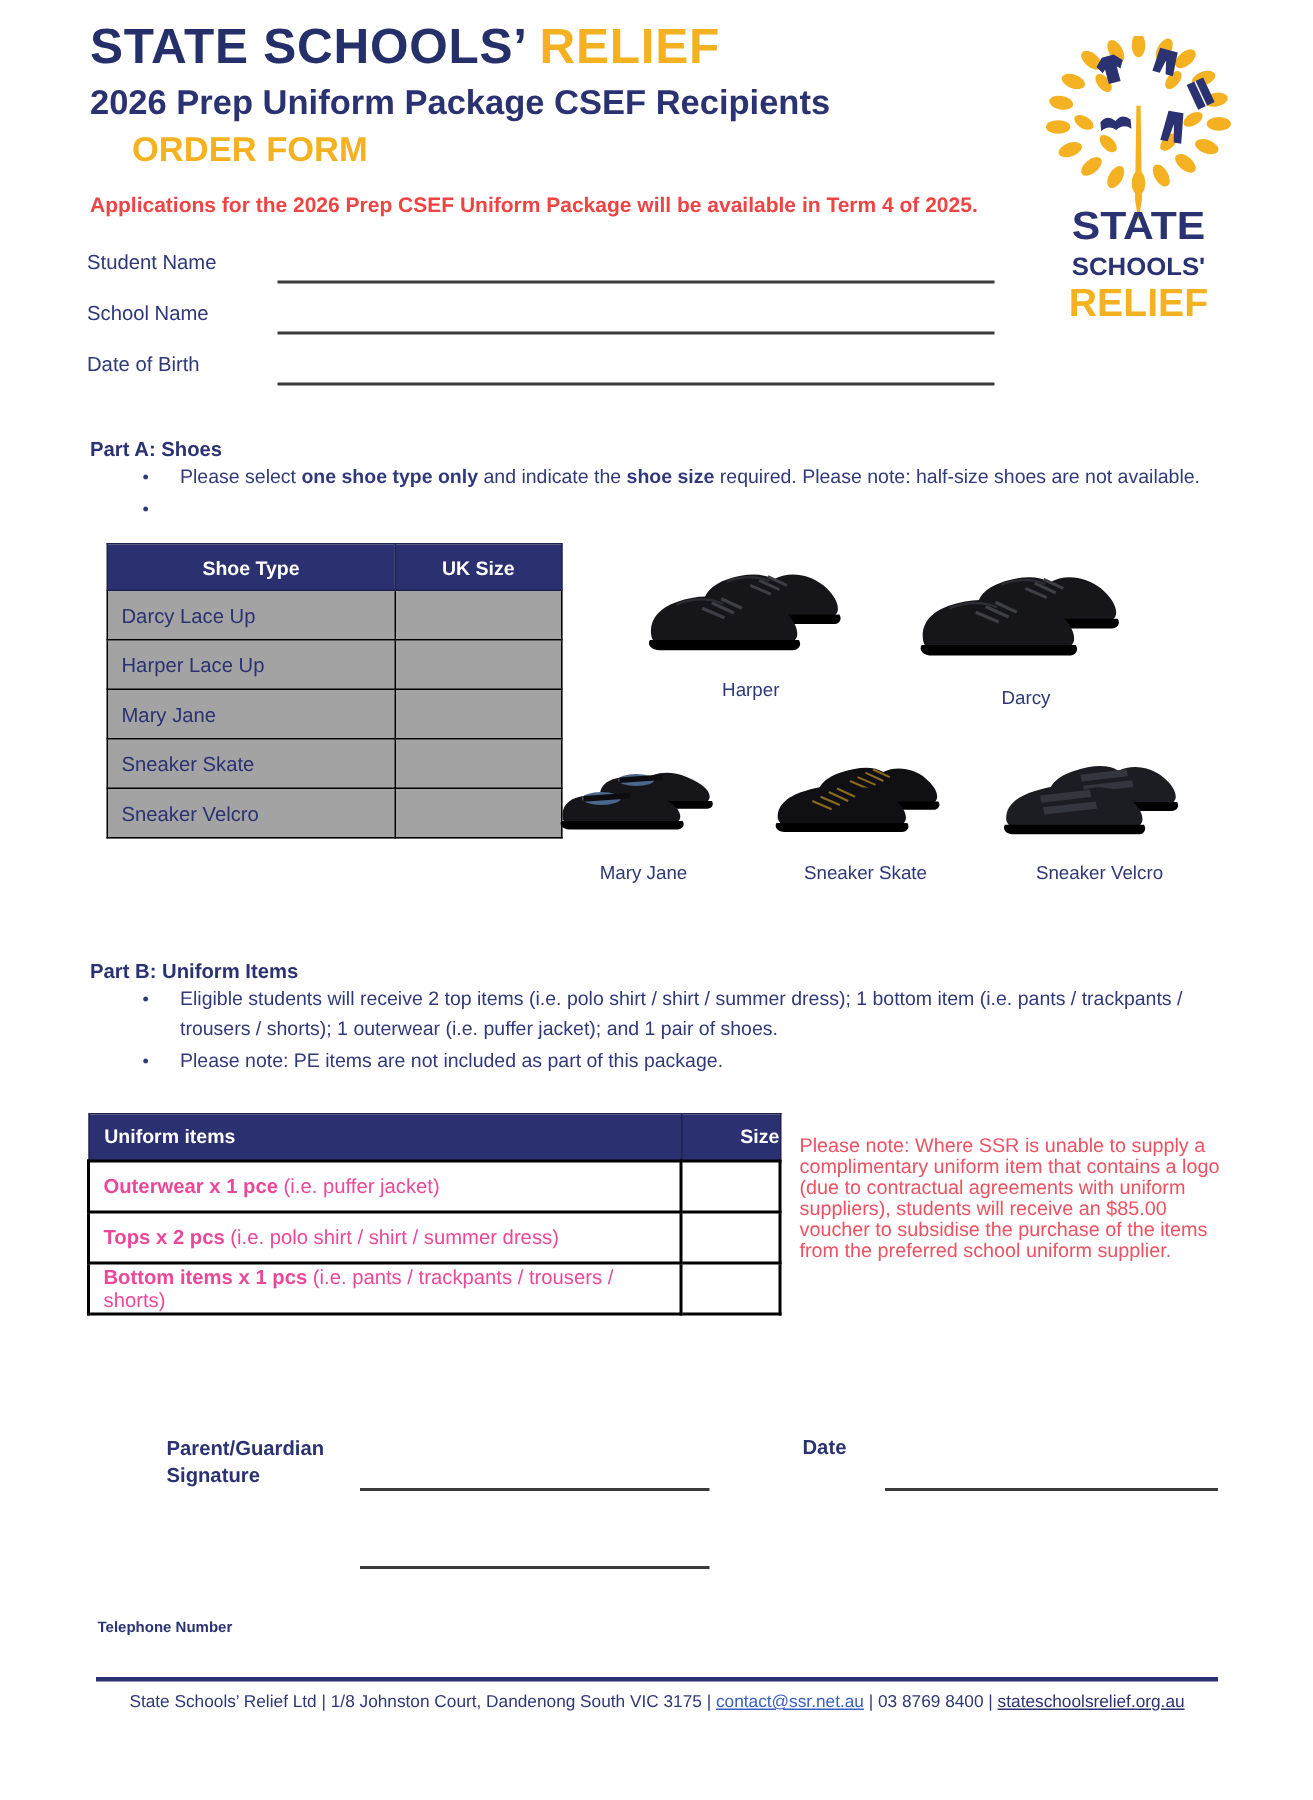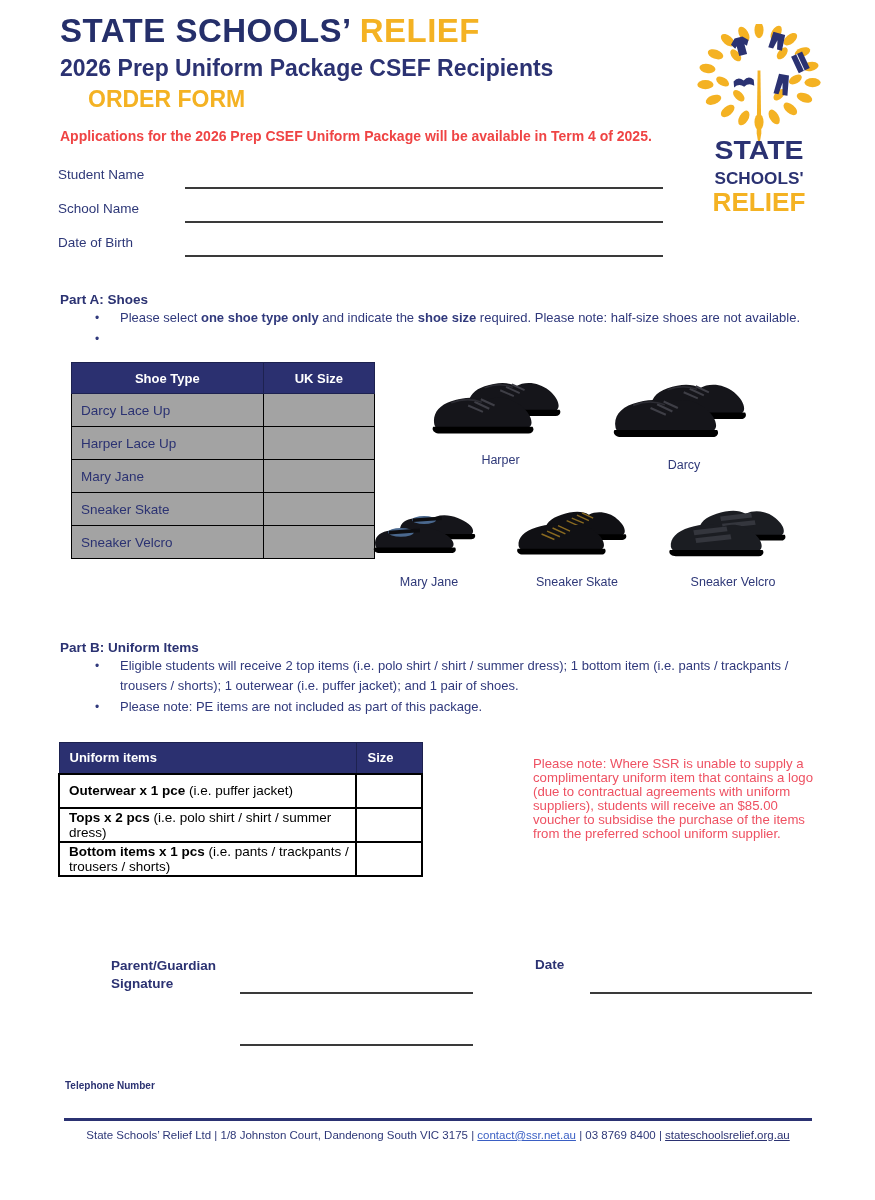--- a/index.html
+++ b/index.html
@@ -41,24 +41,24 @@
   
   .gallery { position:absolute; left:368px; top:358px; width:432px; }
   .g-row { display:flex; }
   .g-row1 { padding-left:60px; gap:36px; }
   .g-row2 { margin-top:16px; gap:26px; padding-left:2px; }
   .shoe-fig { text-align:center; }
   .shoe-fig svg { display:block; }
   .shoe-fig figcaption { font-size:12.5px; color:#2e3878; margin-top:5px; }
 
   
-  .uni-table { position:absolute; left:58px; top:742px; width:365px; border-collapse:collapse; }
+  .uni-table { position:absolute; left:58px; top:742px; width:463px; border-collapse:collapse; }
   .uni-table th { background:#2b3070; color:#fff; font-size:13px; font-weight:bold; height:31px; border:1.5px solid #1d2250; text-align:left; padding-left:10px; }
-  .uni-table th.size-h { text-align:left; padding-left:11px; width:66px; }
-  .uni-table td { border:2px solid #000; height:34px; font-size:13.5px; color:#000000; padding-left:9px; background:#fff; }
+  .uni-table th.size-h { text-align:right; padding-left:11px; width:66px; }
+  .uni-table td { border:2px solid #000; height:34px; font-size:13.5px; color:#ec4899; padding-left:9px; background:#fff; }
   .uni-table td b { font-weight:bold; }
 
   .red-note { position:absolute; left:533px; top:757px; width:290px; font-size:13.2px; line-height:14px; color:#ee5162; }
 
   
   .sig-label { position:absolute; left:83px; top:957px; font-size:13.5px; font-weight:bold; color:#2b3272; line-height:18px;margin-left:28px; }
   .sig-line  { position:absolute; left:240px; top:992px; width:233px; border-bottom:2px solid #3a3a3a; }
   .date-label{ position:absolute; left:535px; top:957px; font-size:13.5px; font-weight:bold; color:#2b3272; }
   .date-line { position:absolute; left:590px; top:992px; width:222px; border-bottom:2px solid #3a3a3a; }
   .phone-label{ position:absolute; left:65px; top:1080px; font-size:10px; font-weight:bold; color:#2b3272; }

